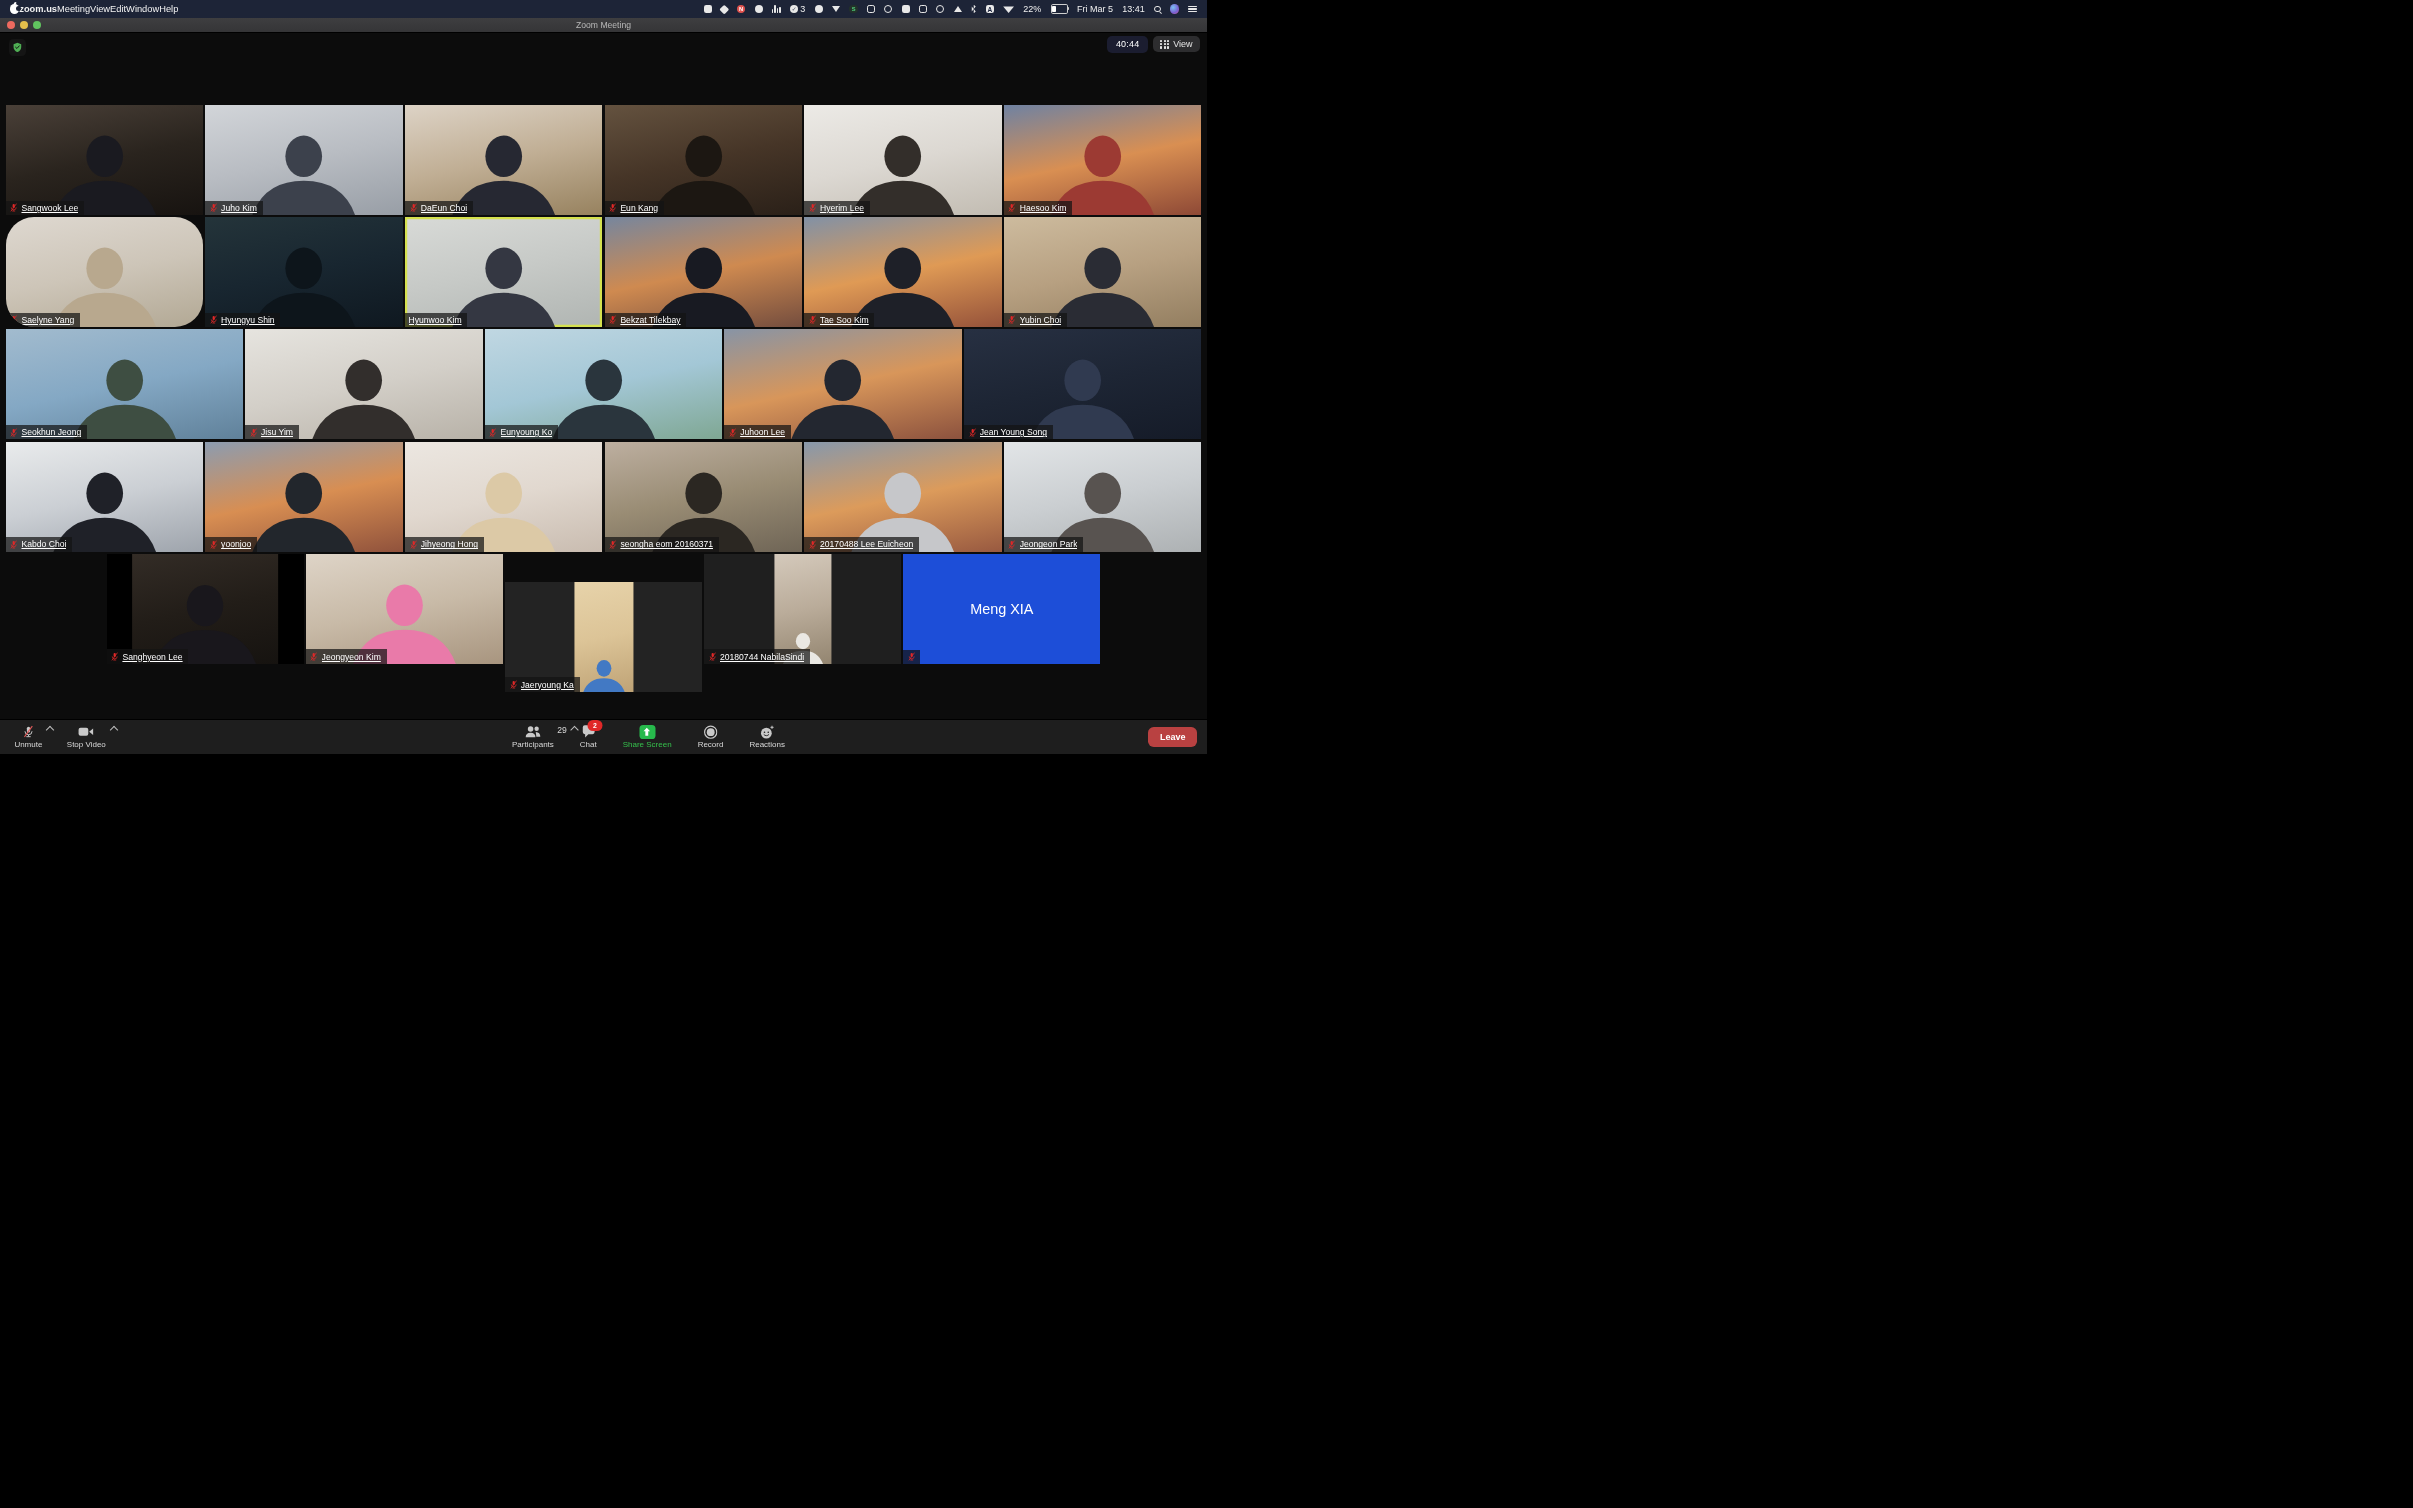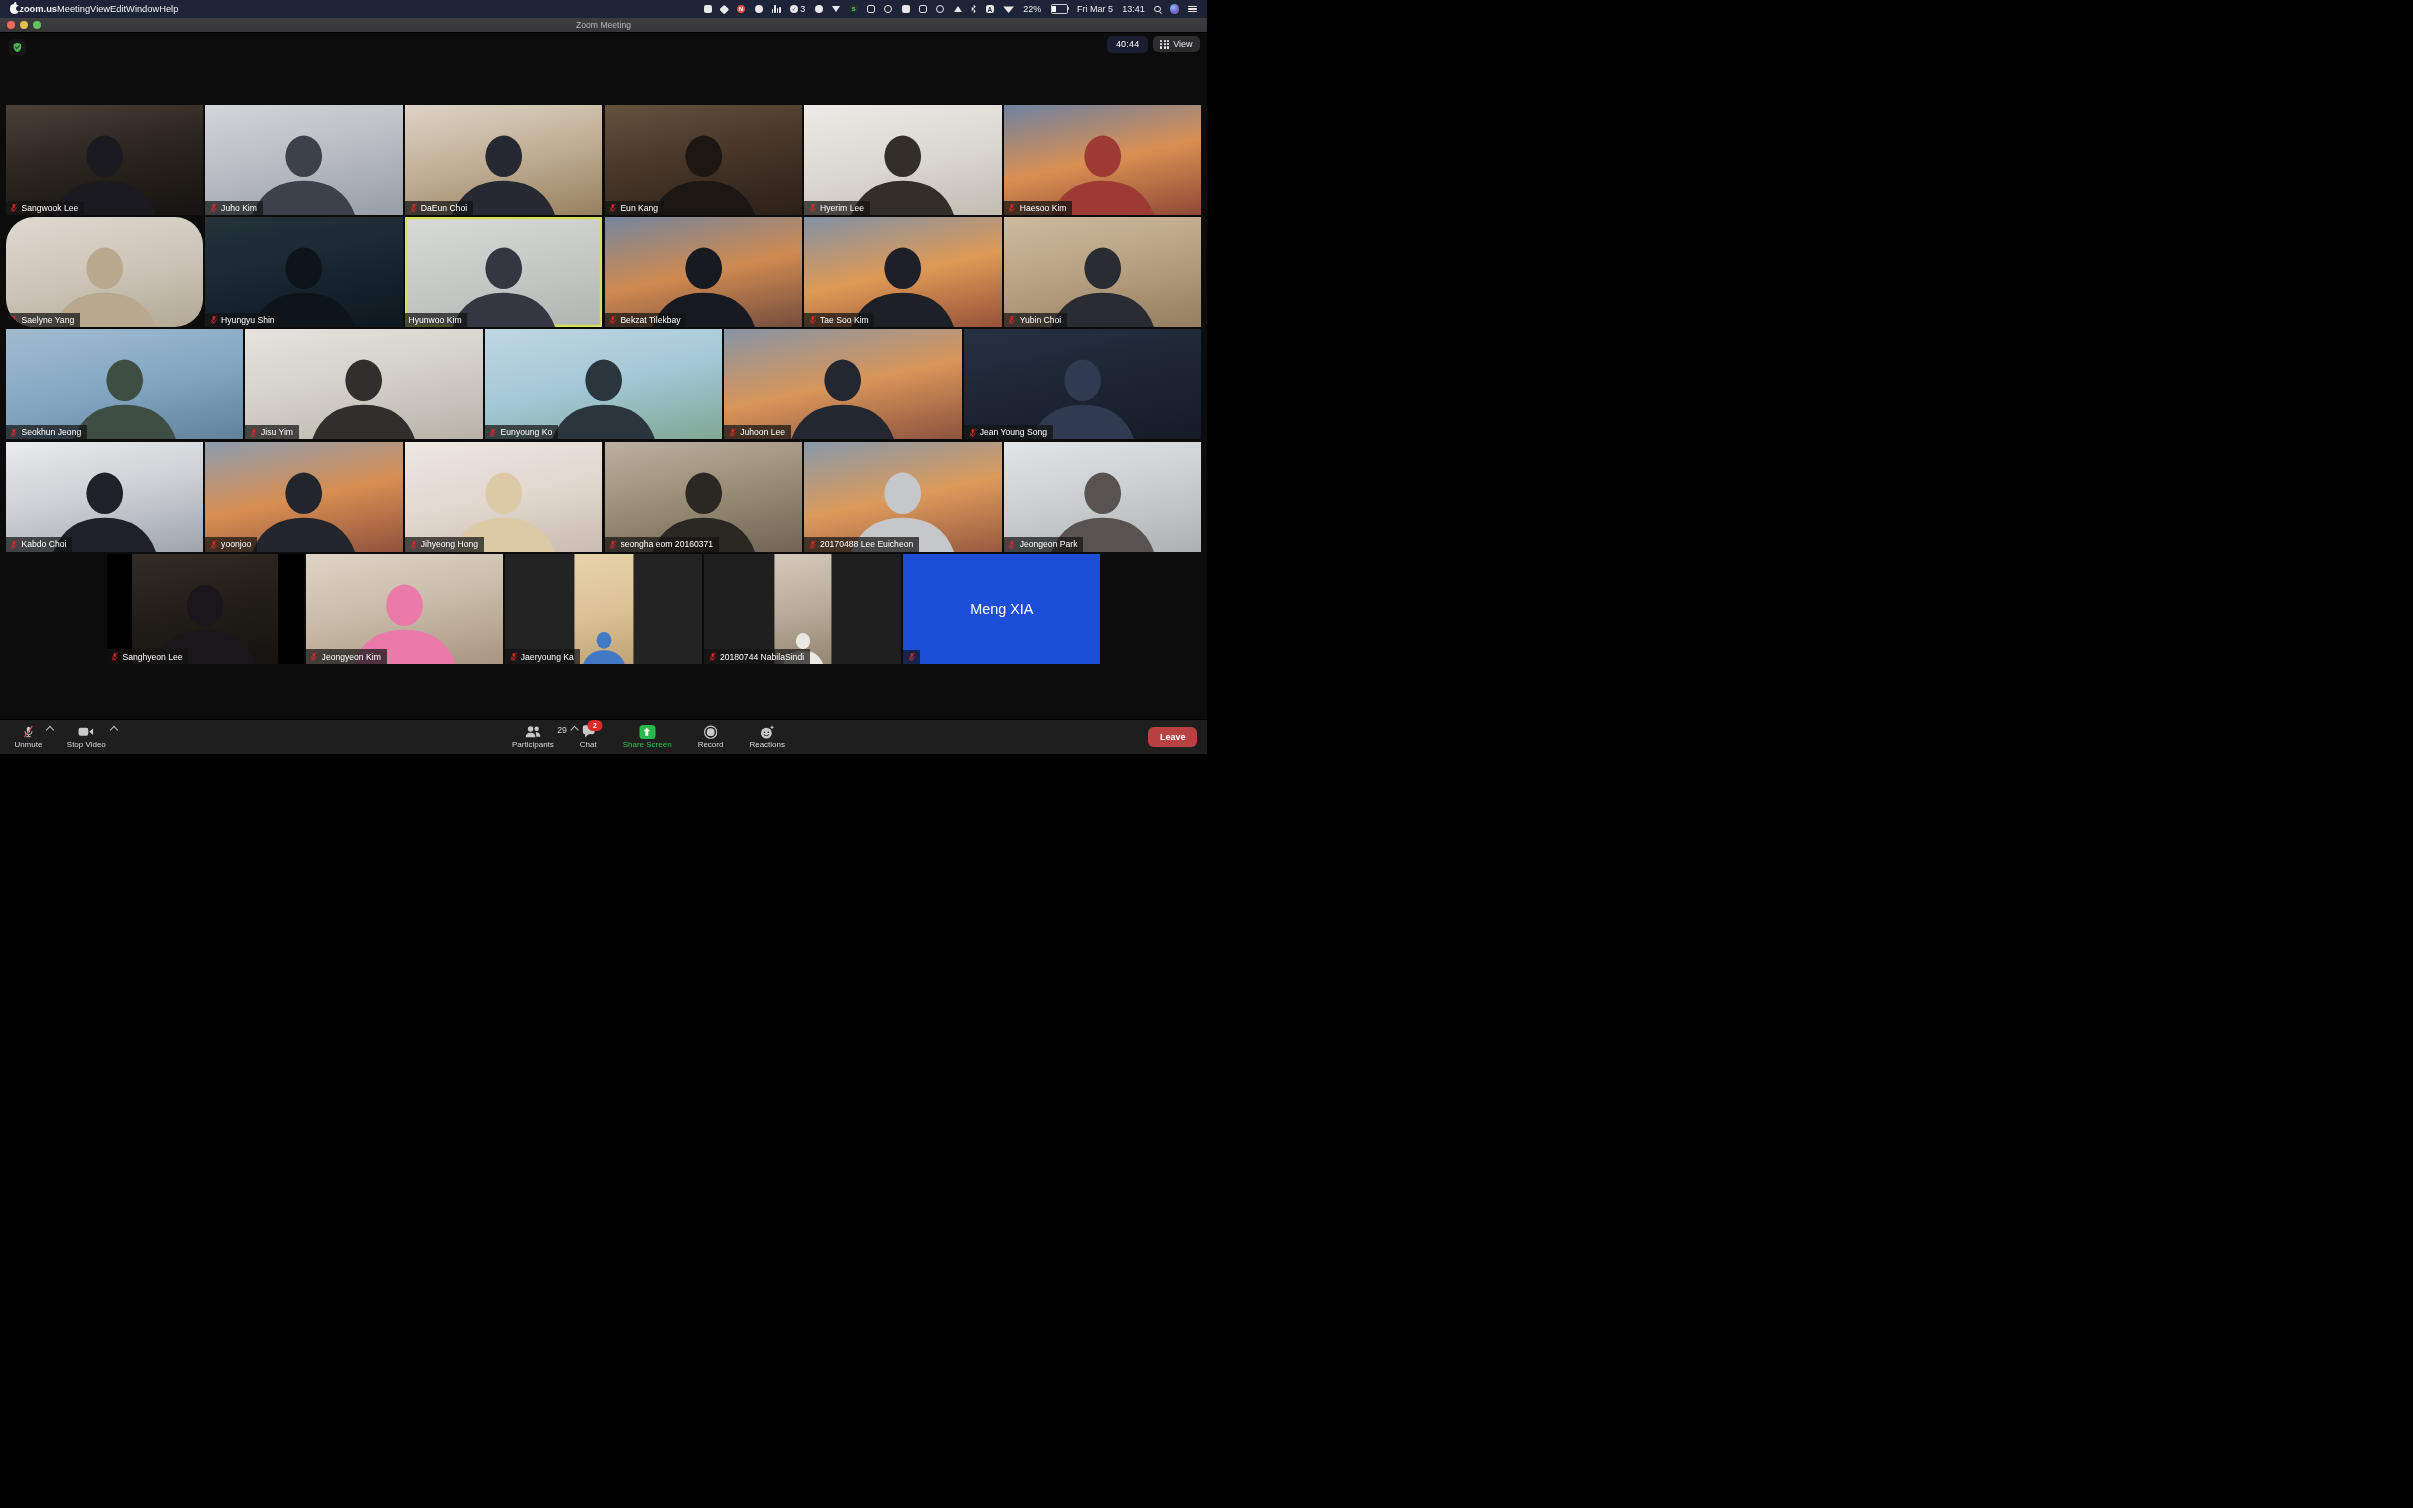--- a/index.html
+++ b/index.html
@@ -69,21 +69,21 @@
   .grow.center{justify-content:center;}
   .grow.center .tile{flex:0 0 197px;}
   .tile{position:relative;height:110px;background:#222;overflow:hidden;}
   .tile.active{box-shadow:inset 0 0 0 2.2px #d5e14e;}
   .tile.off .center-name{position:absolute;inset:0;display:flex;align-items:center;justify-content:center;
         color:#fff;font-size:14.4px;font-weight:400;}
   .tile .video{position:absolute;top:0;bottom:0;left:50%;transform:translateX(-50%);overflow:hidden;}
   .sil{position:absolute;bottom:0;left:0;width:100%;height:80%;}
   .label{position:absolute;left:0;bottom:0;display:flex;align-items:center;gap:2.9px;
          background:rgba(20,20,20,.72);padding:2.2px 5.7px 2.2px 3.6px;max-width:92%;}
-  .label .nm{color:#fff;font-size:8.6px;white-space:nowrap;overflow:hidden;text-overflow:ellipsis;}
+  .label .nm{color:#fff;font-size:8.6px;white-space:nowrap;overflow:hidden;text-overflow:ellipsis;text-decoration:underline;}
   .mutemic{width:9.3px;height:9.3px;flex:0 0 auto;}
   .tile .label.iconly{padding:2.2px 3.6px;}
 
   
   .toolbar{position:absolute;left:0;right:0;bottom:0;height:34px;background:#1e1e1e;border-top:0.7px solid #000;
            display:flex;align-items:center;z-index:60;}
   .tb-left{display:flex;gap:24.4px;margin-left:14.4px;}
   .tb-center{position:absolute;left:50%;transform:translateX(calc(-50% + 45px));display:flex;gap:26px;align-items:flex-end;}
   .tbtn{position:relative;display:flex;flex-direction:column;gap:1.4px;cursor:pointer;background:none;border:none;padding:0;}
   .tbtn .lab{color:#d8d8d8;font-size:8px;white-space:nowrap;}
@@ -635,21 +635,21 @@
               <svg class="mutemic" viewBox="0 0 24 24">
                 <rect x="9.3" y="2.5" width="5.6" height="10.5" rx="2.8" fill="#e02828"></rect>
                 <path d="M5.8 11.3 a6.4 6.4 0 0 0 12.8 0" fill="none" stroke="#e02828" stroke-width="1.8"></path>
                 <line x1="12.2" y1="17.4" x2="12.2" y2="20" stroke="#e02828" stroke-width="1.8"></line>
                 <line x1="8.4" y1="20.8" x2="16" y2="20.8" stroke="#e02828" stroke-width="1.8"></line>
                 <line x1="4.8" y1="21.6" x2="19.4" y2="1.6" stroke="#e02828" stroke-width="2"></line>
               </svg>
               <span class="nm">Jeongyeon Kim</span>
             </div>
           </div>
-          <div class="tile" style="background: rgb(35, 35, 35);">
+          <div class="tile" style="background: rgb(35, 35, 35); margin-top: 28px;">
             <div class="video" style="width: 30%; background: linear-gradient(168deg, rgb(231, 211, 170), rgb(220, 196, 151), rgb(191, 163, 118));">
               <svg class="sil" viewBox="0 0 120 72" preserveAspectRatio="xMidYMax meet">
                 <ellipse cx="60" cy="24" rx="15" ry="17" fill="#4279c4"></ellipse>
                 <path d="M18 72 Q28 44 60 44 Q92 44 102 72 Z" fill="#4279c4"></path>
               </svg>
             </div>
             <div class="label">
               <svg class="mutemic" viewBox="0 0 24 24">
                 <rect x="9.3" y="2.5" width="5.6" height="10.5" rx="2.8" fill="#e02828"></rect>
                 <path d="M5.8 11.3 a6.4 6.4 0 0 0 12.8 0" fill="none" stroke="#e02828" stroke-width="1.8"></path>

